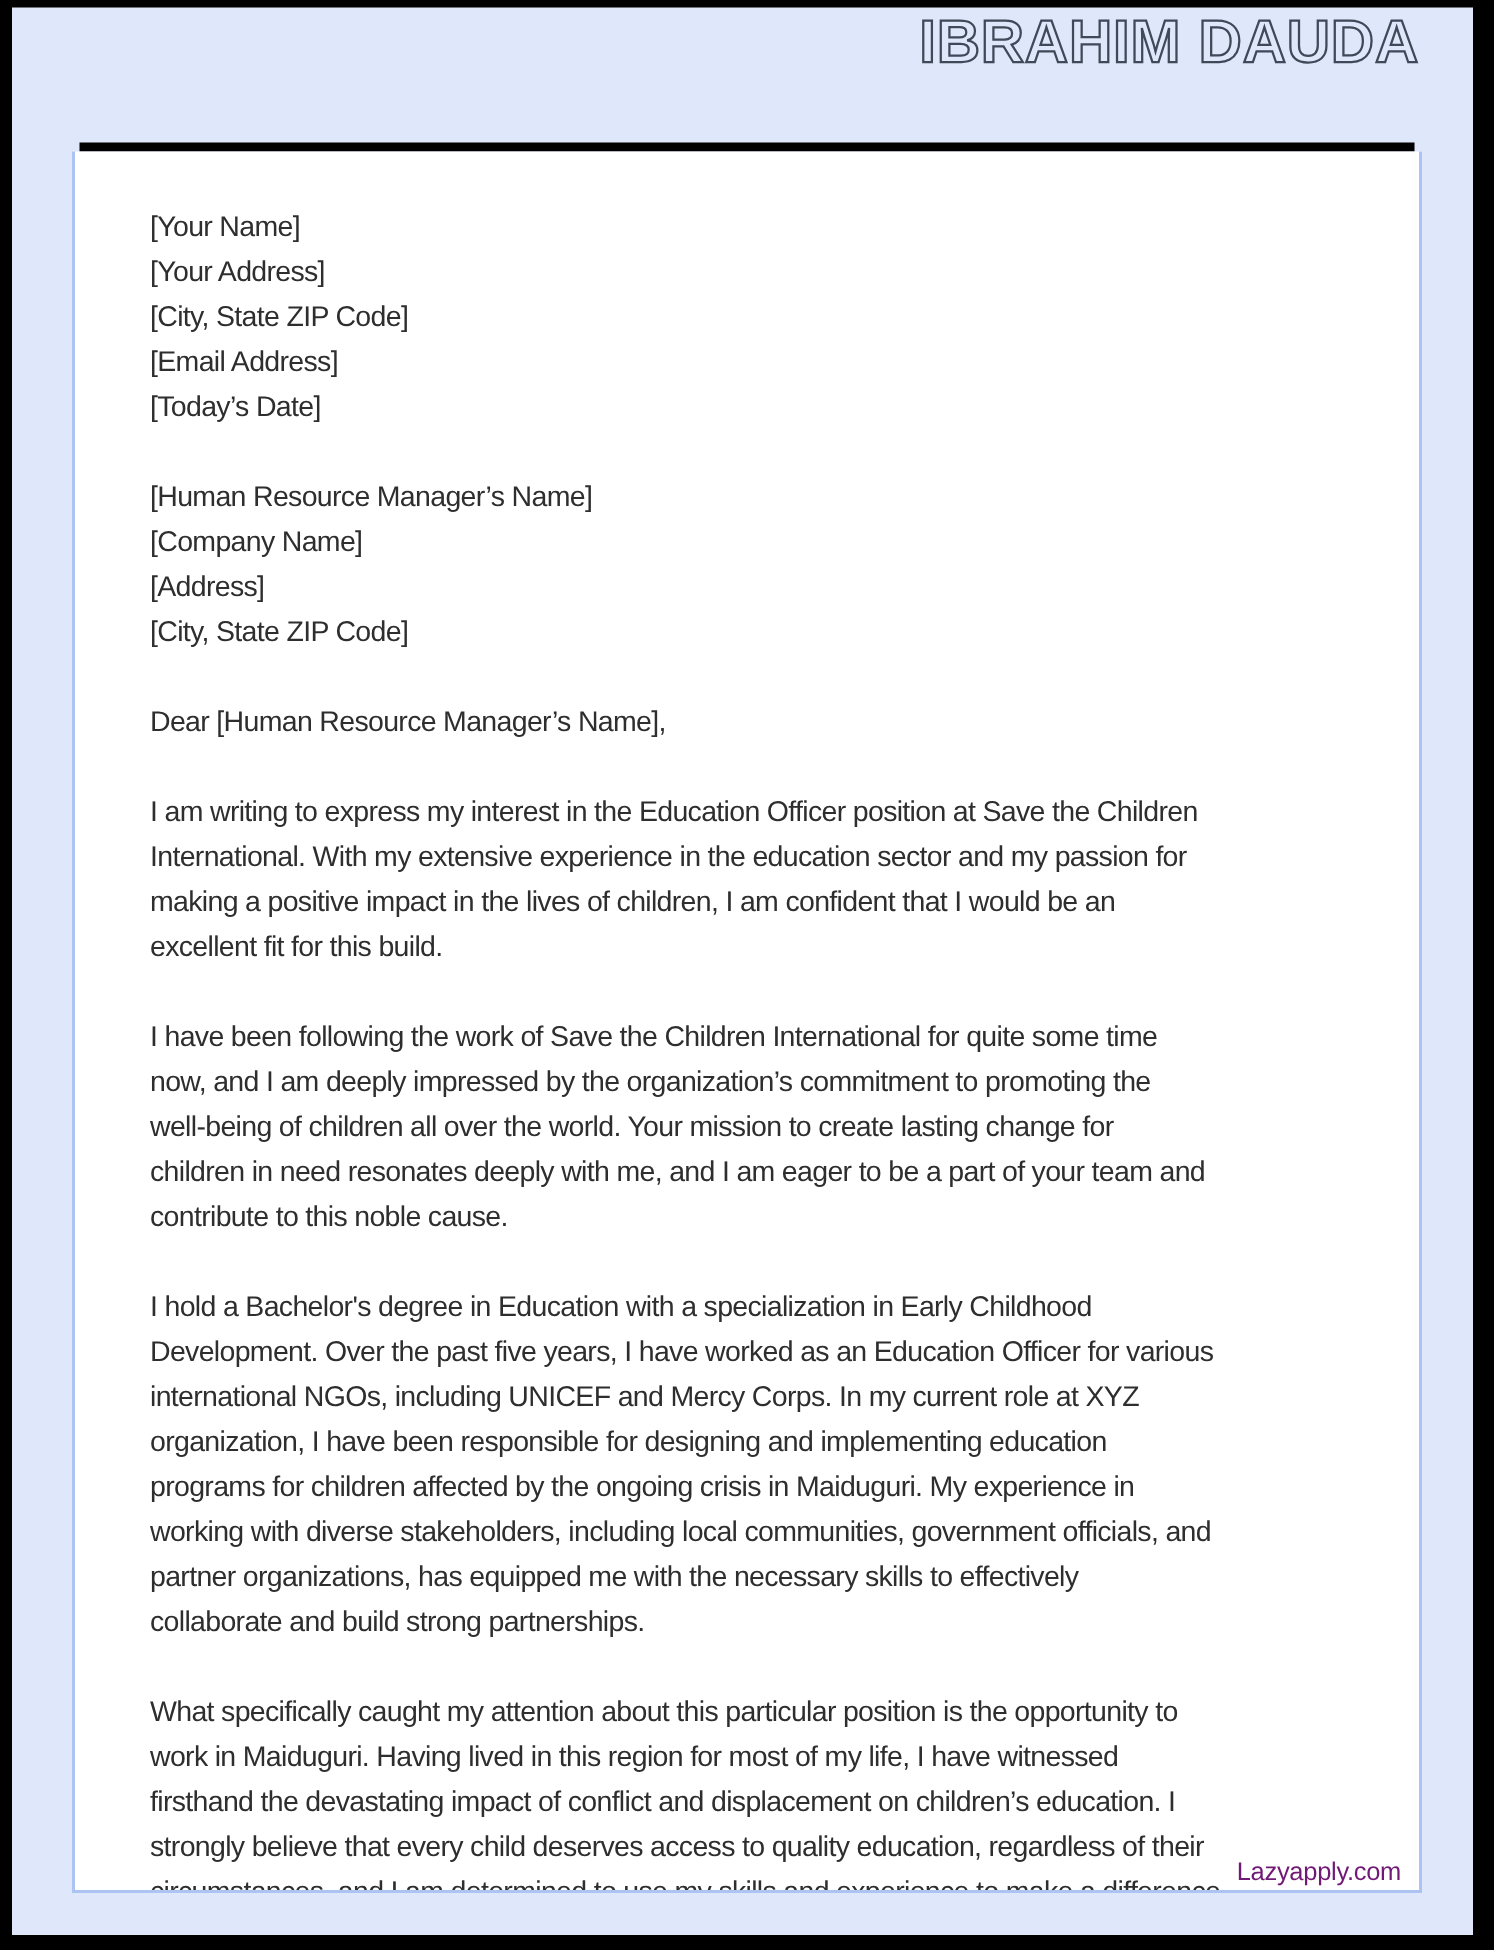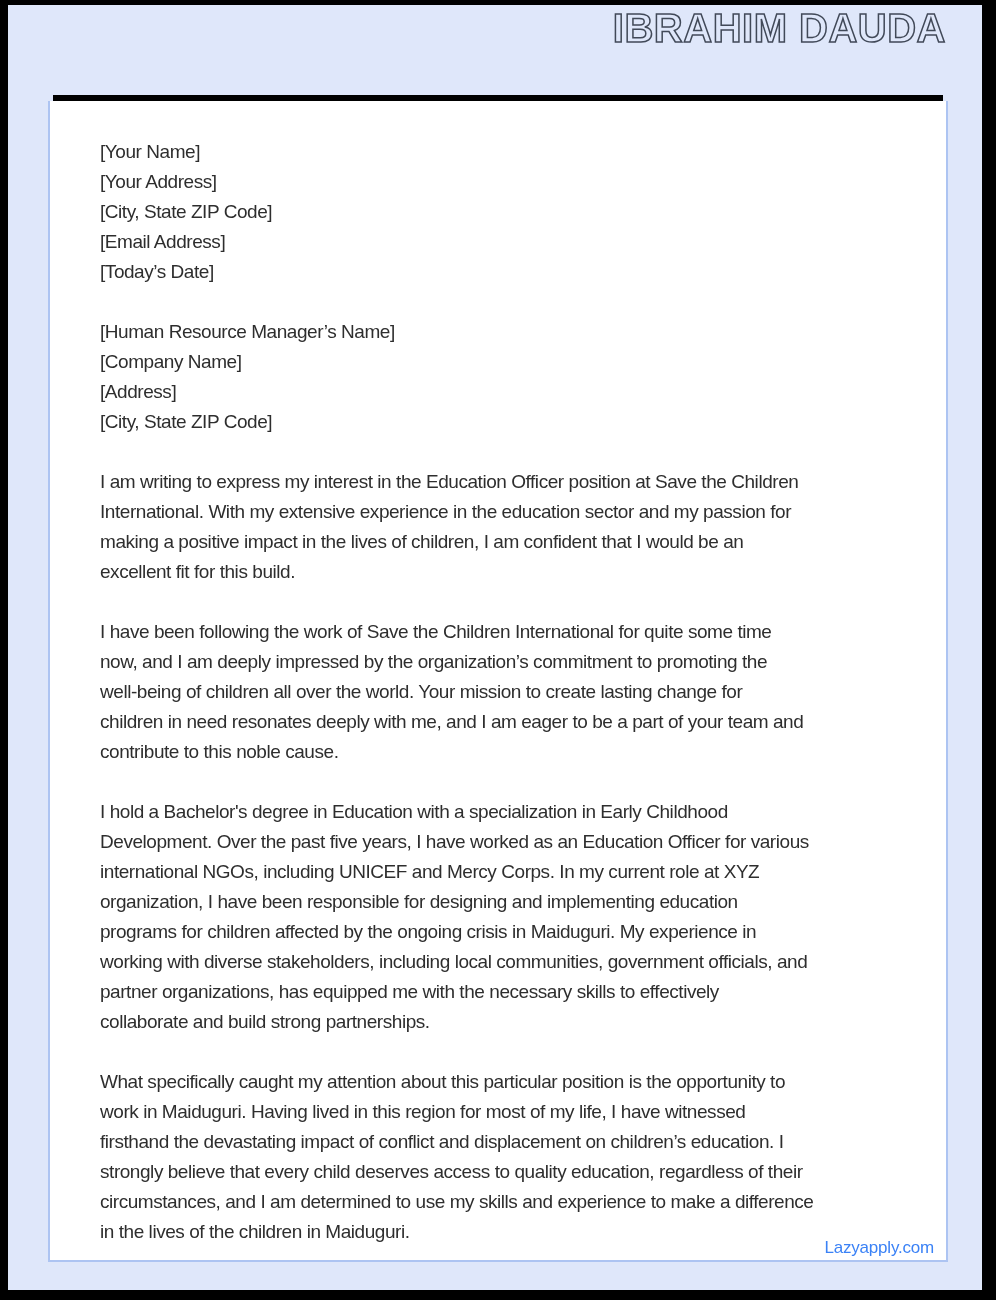--- a/index.html
+++ b/index.html
@@ -70,21 +70,21 @@
     margin: 0 0 30px 0;
     white-space: pre;
   }
   .watermark {
     position: absolute;
     right: 12px;
     bottom: 2px;
     font-size: 17px;
     line-height: 20px;
     letter-spacing: -0.2px;
-    color: #3b82f6;
+    color: #701a75;
     background: #ffffff;
     padding-left: 8px;
   }
 </style>
 </head>
 <body>
 
 <div class="canvas">
 
   <div class="header-name">IBRAHIM DAUDA</div>
@@ -99,20 +99,21 @@
 [Your Address]
 [City, State ZIP Code]
 [Email Address]
 [Today’s Date]</div>
 
       <div class="block">[Human Resource Manager’s Name]
 [Company Name]
 [Address]
 [City, State ZIP Code]</div>
 
+      <div class="block">Dear [Human Resource Manager’s Name],</div>
 
       <div class="block">I am writing to express my interest in the Education Officer position at Save the Children
 International. With my extensive experience in the education sector and my passion for
 making a positive impact in the lives of children, I am confident that I would be an
 excellent fit for this build.</div>
 
       <div class="block">I have been following the work of Save the Children International for quite some time
 now, and I am deeply impressed by the organization’s commitment to promoting the
 well-being of children all over the world. Your mission to create lasting change for
 children in need resonates deeply with me, and I am eager to be a part of your team and

